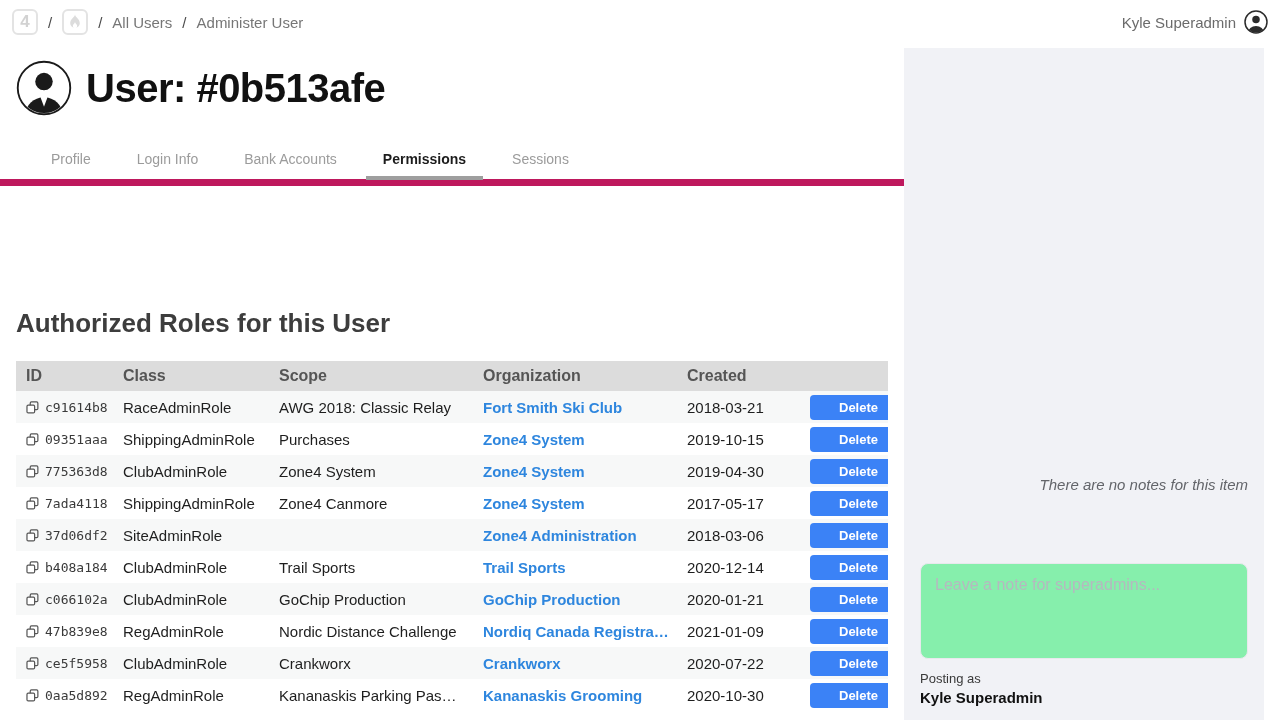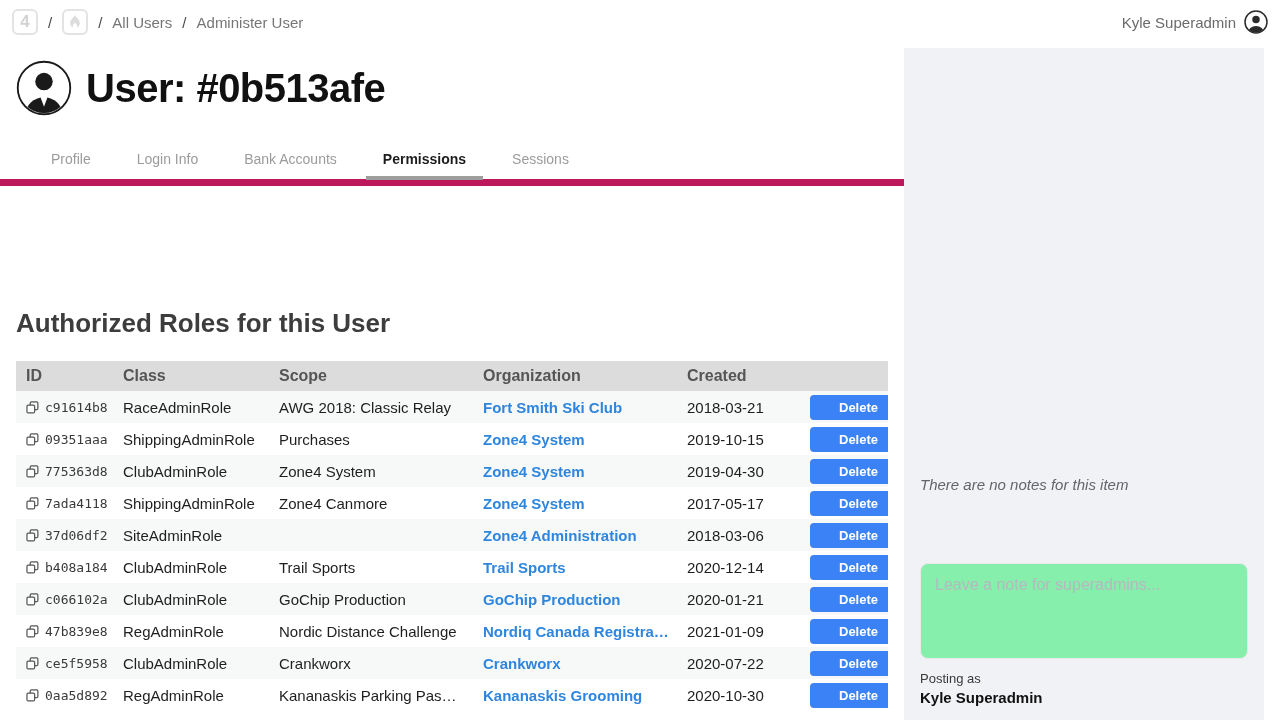--- a/index.html
+++ b/index.html
@@ -47,21 +47,21 @@
     font-family: "DejaVu Sans Mono", monospace; font-size: 13px; color: #3a3a3a; }
   .org-link { color: #2e86de; font-weight: 700; text-decoration: none; cursor: pointer; }
   .td-action { text-align: right; padding-right: 8px; }
   .delete-btn { background: #3b82f6; color: #fff; border: none; border-radius: 4px;
     font-family: "Liberation Sans", sans-serif; font-size: 13px; font-weight: 700;
     padding: 5px 29px; cursor: pointer; }
 
   
   aside.notes { width: 360px; margin-right: 16px; margin-top: 4px; height: 672px;
     background: #f1f2f6; display: flex; flex-direction: column; padding: 0 16px 14px; }
-  .notes-list { flex: 1; display: flex; align-items: flex-end; justify-content: flex-start;
+  .notes-list { flex: 1; display: flex; align-items: flex-end; justify-content: flex-end;
     padding-bottom: 70px; }
   .notes-empty { font-style: italic; font-size: 15px; color: #63656a; }
   .note-input { width: 328px; height: 96px; border: 1px solid #e8e9ed; border-radius: 8px;
     background: #86efac; resize: none; padding: 12px 14px; font-family: "Liberation Sans", sans-serif;
     font-size: 16px; color: #333; outline: none; }
   .note-input::placeholder { color: #b5b8bf; }
   .composer-footer { margin-top: 12px; display: flex; align-items: flex-end;
     justify-content: space-between; }
   .posting-as-label { font-size: 13px; color: #3a3a3a; }
   .posting-as-name { font-size: 15px; font-weight: 700; color: #111; margin-top: 3px; }

